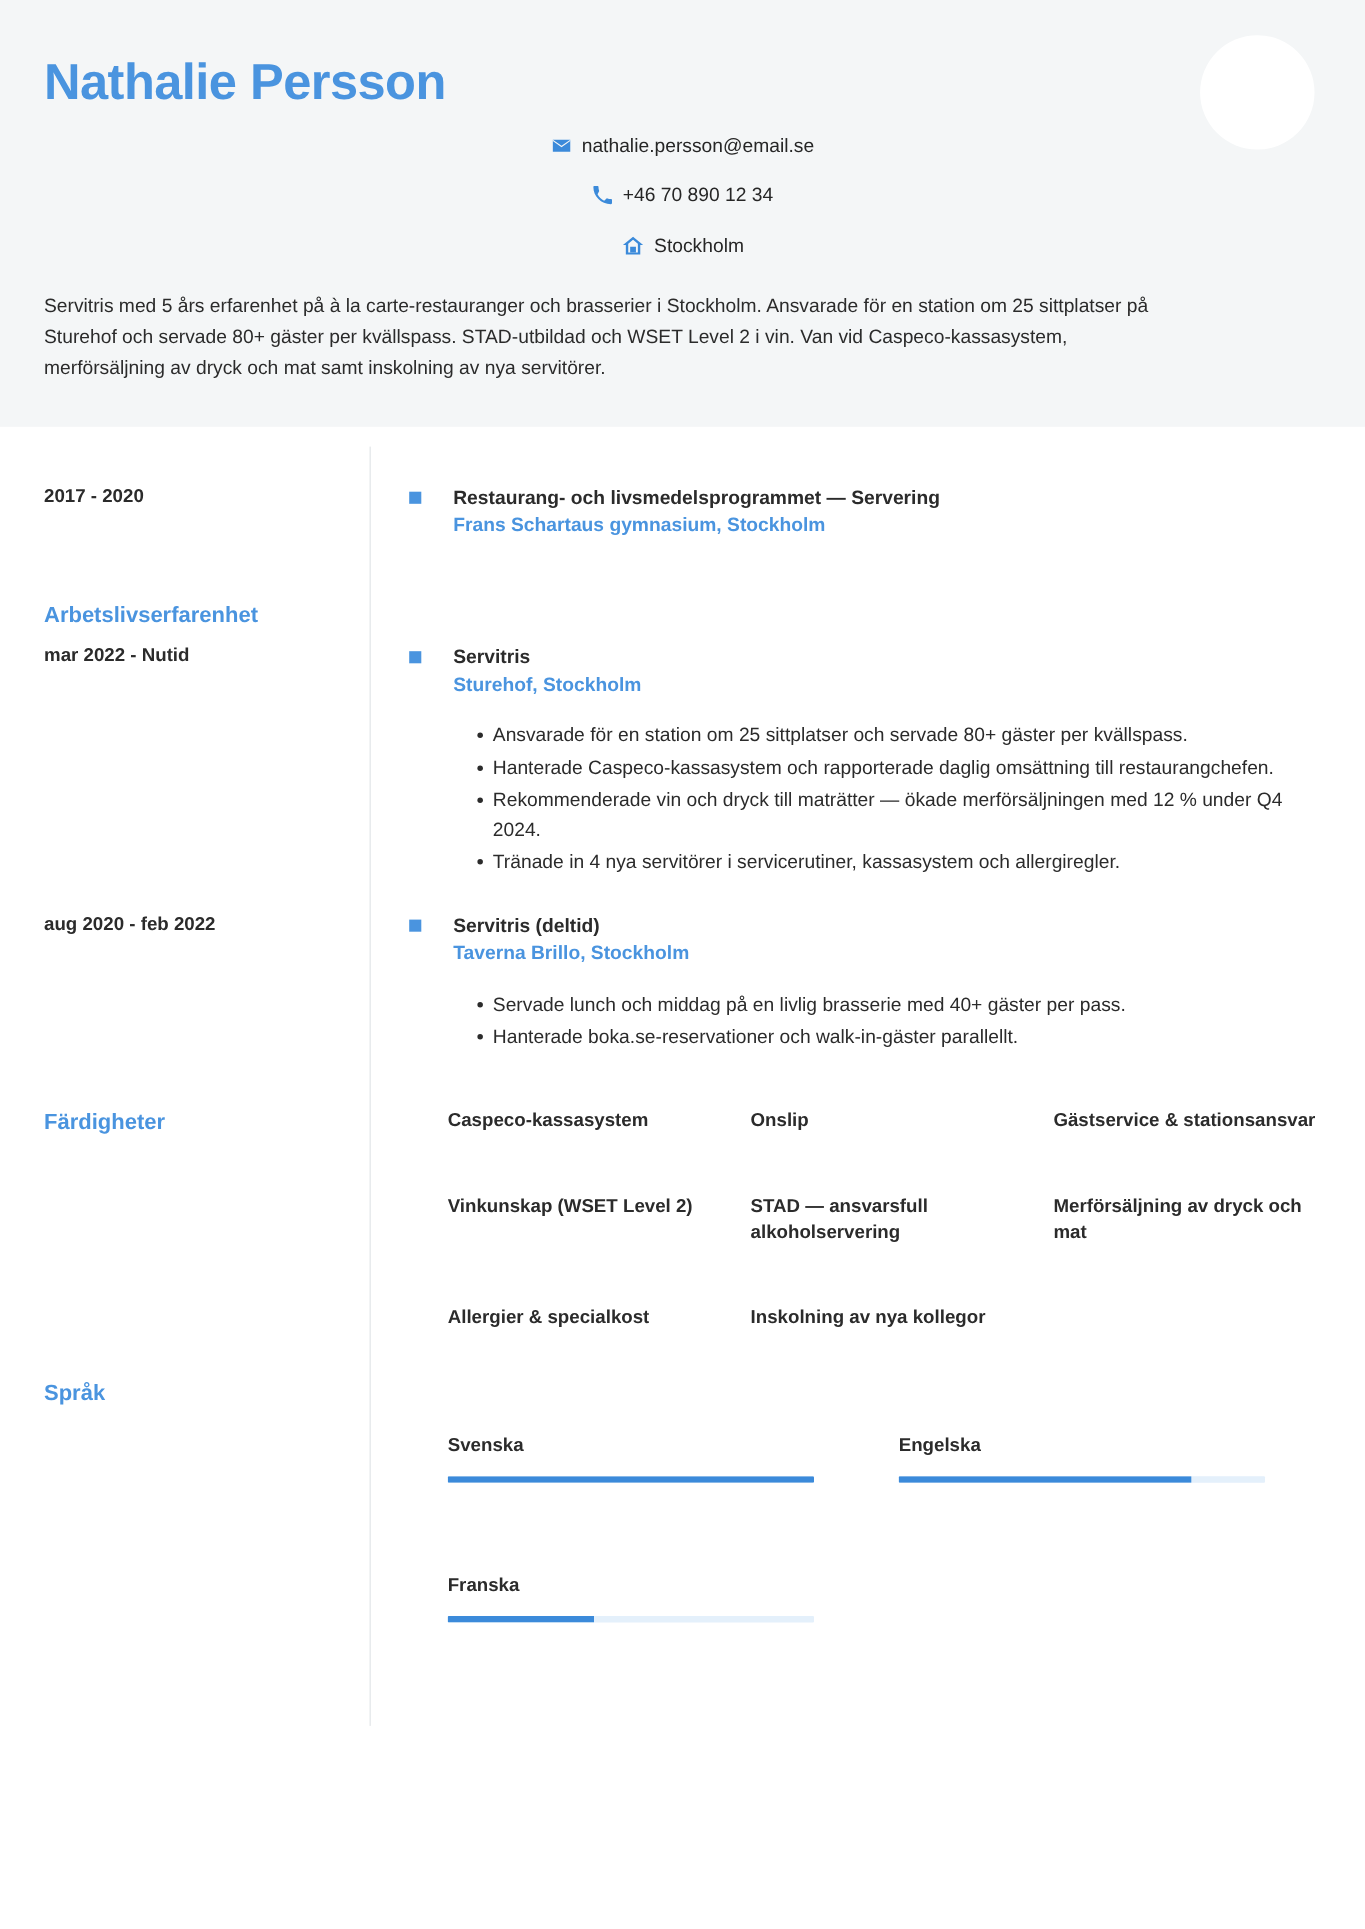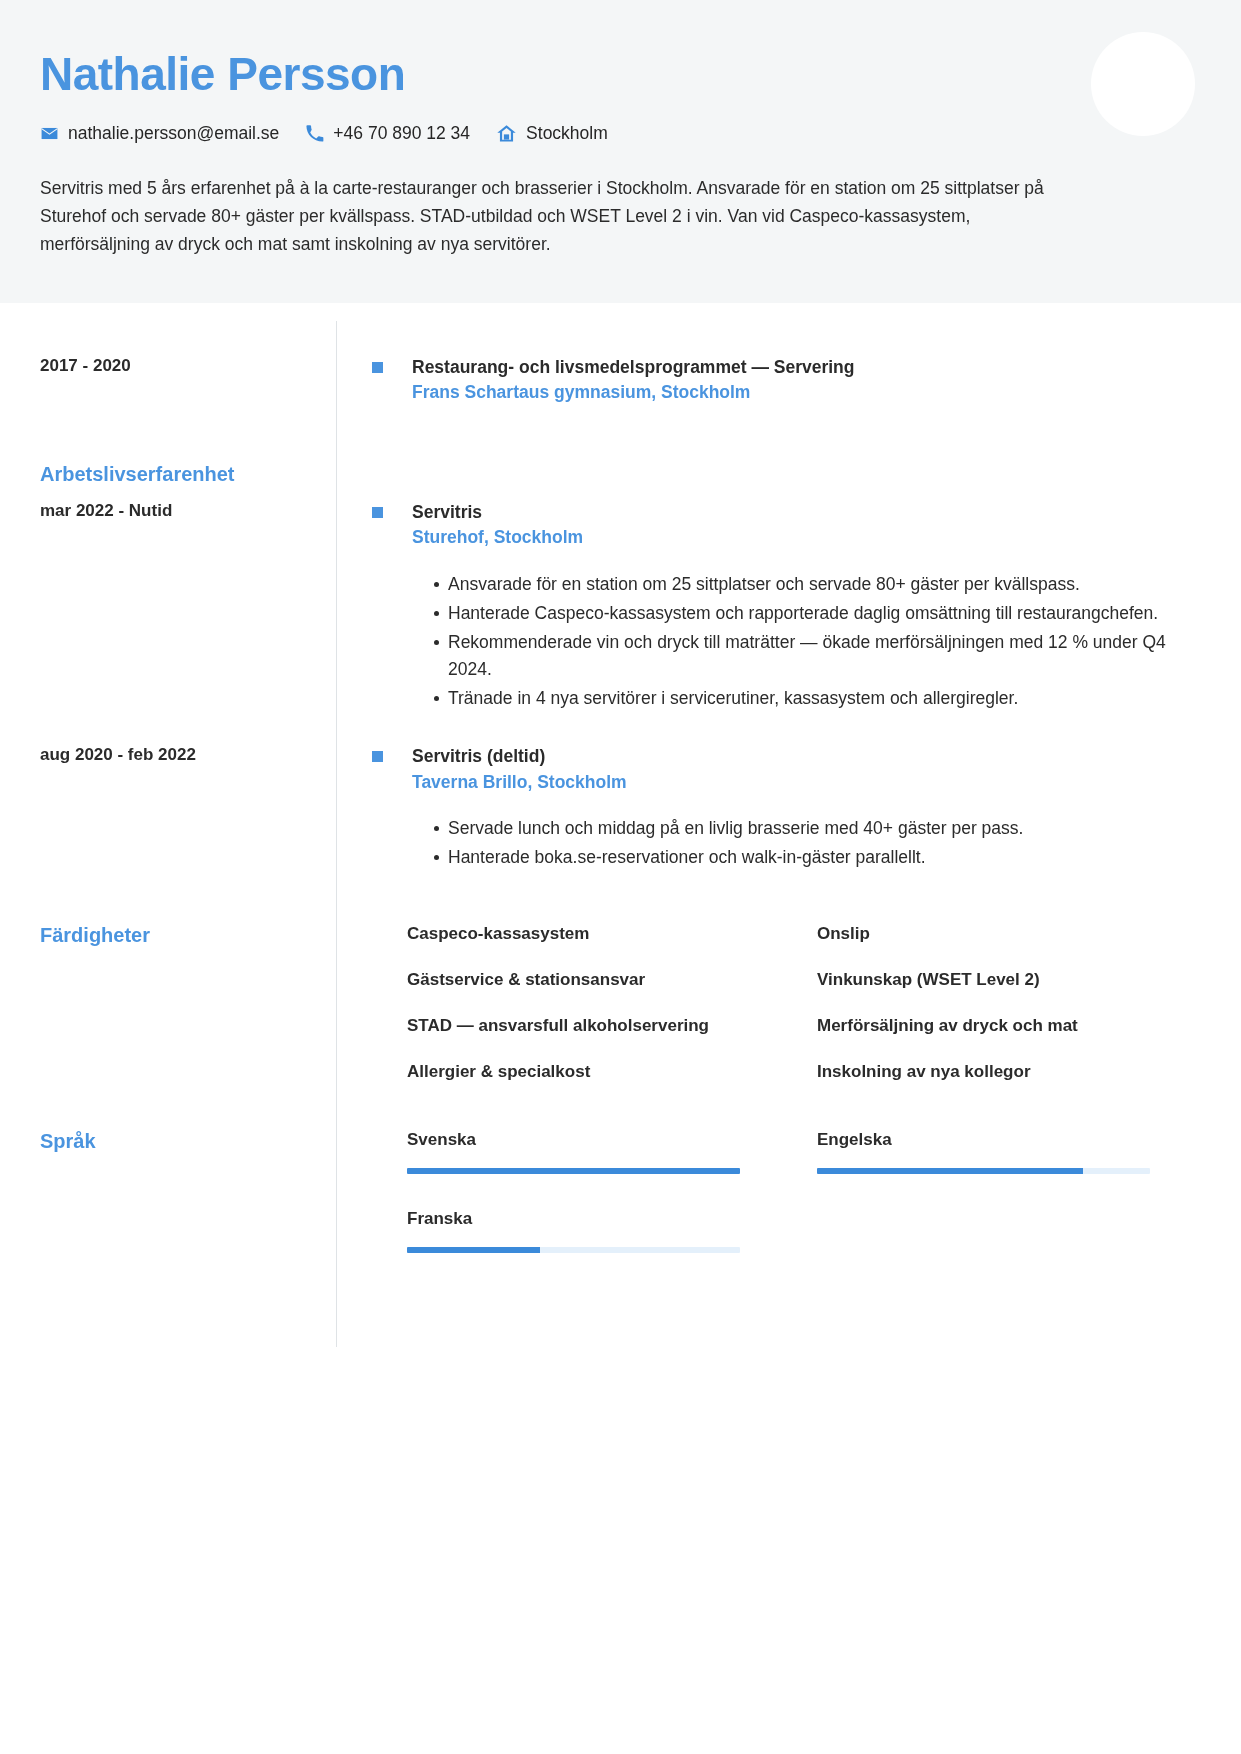--- a/index.html
+++ b/index.html
@@ -29,20 +29,21 @@
     letter-spacing: -0.5px;
     line-height: 1.15;
     margin-bottom: 22px;
   }
   .contact-row {
     display: flex;
     align-items: center;
     gap: 26px;
     flex-wrap: wrap;
     margin-bottom: 30px;
+    flex-direction: column;
   }
   .contact-item {
     display: flex;
     align-items: center;
     gap: 9px;
     font-size: 17.5px;
     color: #262626;
     line-height: 1;
   }
   .contact-item .ico { display: inline-flex; align-items: center; }
@@ -149,24 +150,25 @@
     top: 11px;
     width: 5px;
     height: 5px;
     border-radius: 50%;
     background: #2b2b2b;
   }
 
   
   .skills-grid {
     display: grid;
-    grid-template-columns: 1fr 1fr;
+    grid-template-columns: 1fr 1fr 1fr;
     column-gap: 26px;
     row-gap: 0;
     padding-left: 35px;
+    gap: 32px;
   }
   .skill-item {
     font-size: 17px;
     font-weight: bold;
     color: #2b2b2b;
     line-height: 1.35;
     margin-bottom: 23px;
     max-width: 330px;
   }
 
@@ -177,20 +179,21 @@
     column-gap: 26px;
     padding-left: 35px;
   }
   .lang-item { margin-bottom: 34px; width: 333px; }
   .lang-name {
     font-size: 17px;
     font-weight: bold;
     color: #2b2b2b;
     line-height: 1.3;
     margin-bottom: 17px;
+    margin-top: 48px;
   }
   .bar-track {
     height: 6px;
     background: #e4f0fb;
     border-radius: 1px;
     overflow: hidden;
   }
   .bar-fill {
     height: 100%;
     background: #3b8ada;

